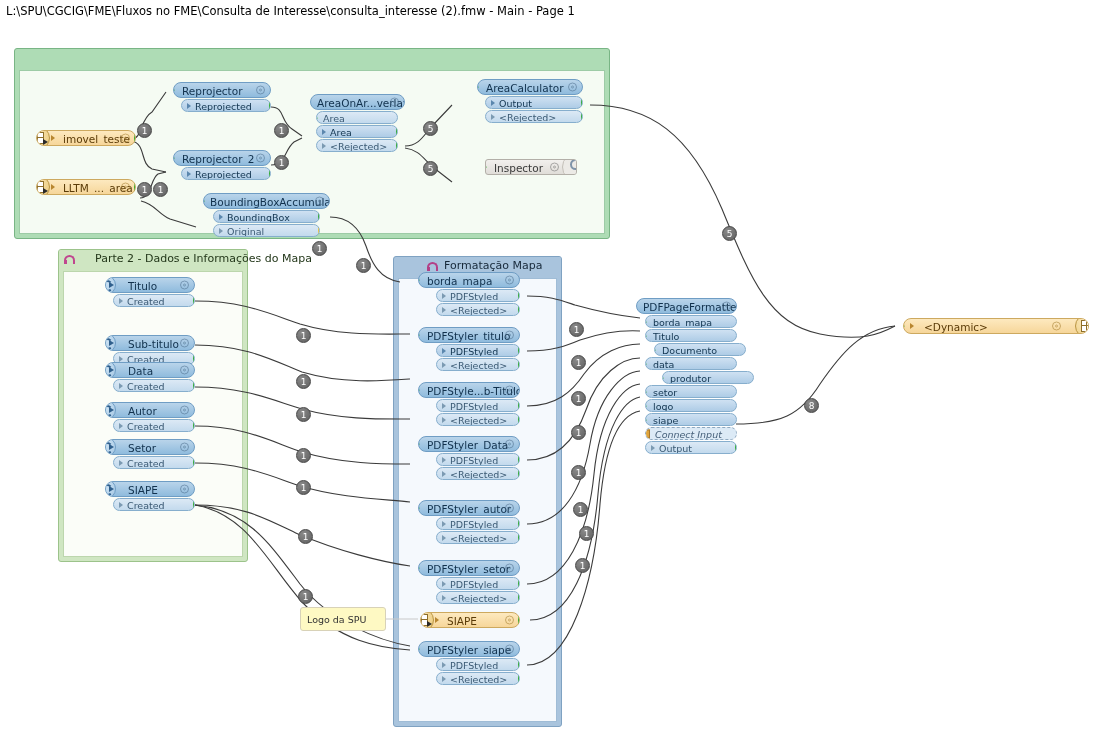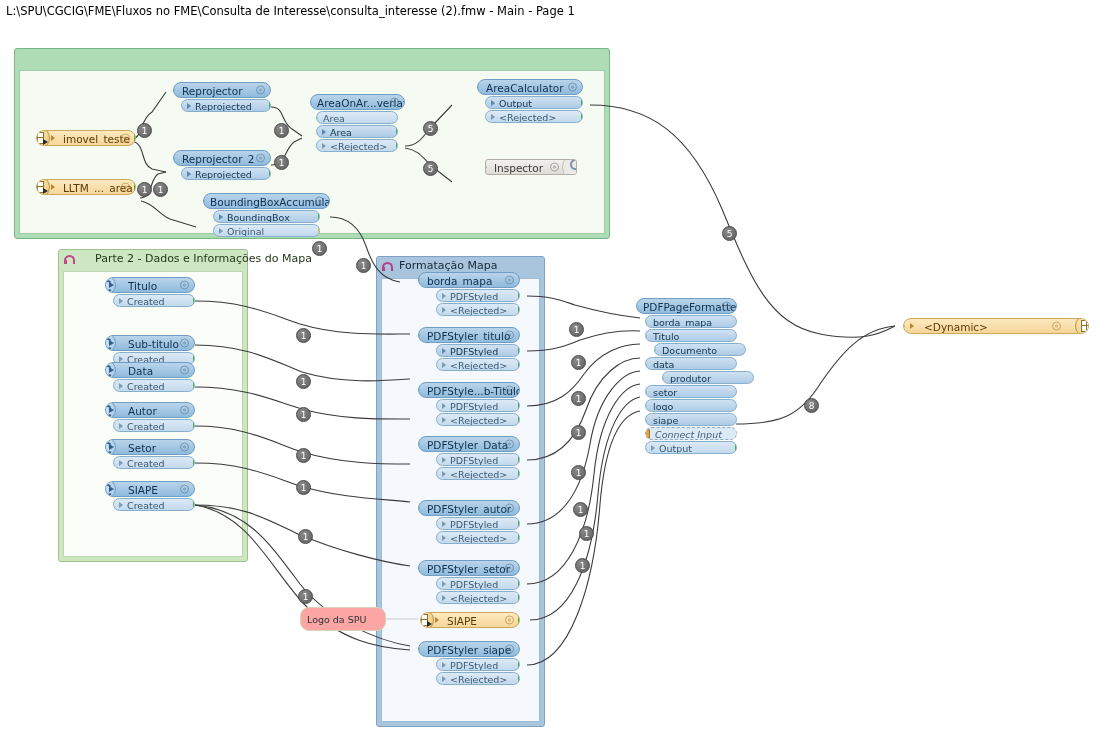--- a/index.html
+++ b/index.html
@@ -28,22 +28,22 @@
   #group-parte1{left:14px;top:24px;width:596px;height:191px;
       background:#aedcb5;border:1px solid #79b585;}
   #group-parte1 .group-head{background:#aedcb5;color:#1b3a20;}
   #group-parte1 .group-body{background:#f5fbf3;border-color:#9dcba6;}
 
   #group-parte2{left:58px;top:225px;width:190px;height:313px;
       background:#cfe6c2;border:1px solid #9cc38b;}
   #group-parte2 .group-head{background:#cfe6c2;color:#24381b;padding-left:36px;}
   #group-parte2 .group-body{background:#fbfdf8;border-color:#bcd6ad;}
 
-  #group-formatacao{left:376px;top:232px;width:169px;height:471px;
-      background:#a9c4dd;border:1px solid #7fa2c2;}
+  #group-formatacao{left:393px;top:232px;width:169px;height:471px;
+      background:#a9c4dd;border:1px solid #7fa2c2;padding-left:28px;}
   #group-formatacao .group-head{background:#a9c4dd;color:#17293a;}
   #group-formatacao .group-body{background:#f5f9fd;border-color:#9fbcd6;}
   #group-formatacao .bm-icon .arc{border-color:#b33f87;}
   #group-formatacao .bm-icon .leg{background:#b33f87;}
 
   .bullets{position:absolute;left:22px;top:26px;font-size:9.5px;color:#3a3a3a;line-height:12.6px;}
   .bullets div::before{content:"\2022";margin-right:4px;font-size:10px;}
 
   
   .node{position:absolute;}
@@ -117,22 +117,22 @@
         width:30px;height:30px;border-radius:50%;background:#eceae6;border:1px solid #c3bfb8;box-sizing:border-box;}
   .magn .lens{position:absolute;left:7px;top:6px;width:11px;height:11px;
         border:2px solid #7e93a8;border-radius:50%;box-sizing:border-box;}
 
   
   .badge{position:absolute;width:15px;height:15px;border-radius:50%;
      background:radial-gradient(circle at 35% 30%,#8a8a8a,#5e5e5e);border:1px solid #474747;
      color:#fff;font-size:9px;line-height:14px;text-align:center;box-sizing:border-box;z-index:6;}
 
   
-  .annot{position:absolute;background:#fca5a5;border:1px solid #d8d2b8;
-     font-size:9.5px;color:#333;padding:4px 6px;box-sizing:border-box;border-radius:9px;}
+  .annot{position:absolute;background:#fef9c3;border:1px solid #d8d2b8;
+     font-size:9.5px;color:#333;padding:4px 6px;box-sizing:border-box;border-radius:3px;}
 
   svg#wires{position:absolute;left:0;top:0;width:1109px;height:716px;
      pointer-events:none;z-index:2;}
   svg#wires path{fill:none;stroke:#3b3b3b;stroke-width:1.1;}
   svg#wires path.pale{stroke:#c9c9c9;}
   .node,.annot,.badge{z-index:4;}
   .group{z-index:1;}
 </style>
 </head>
 <body>

